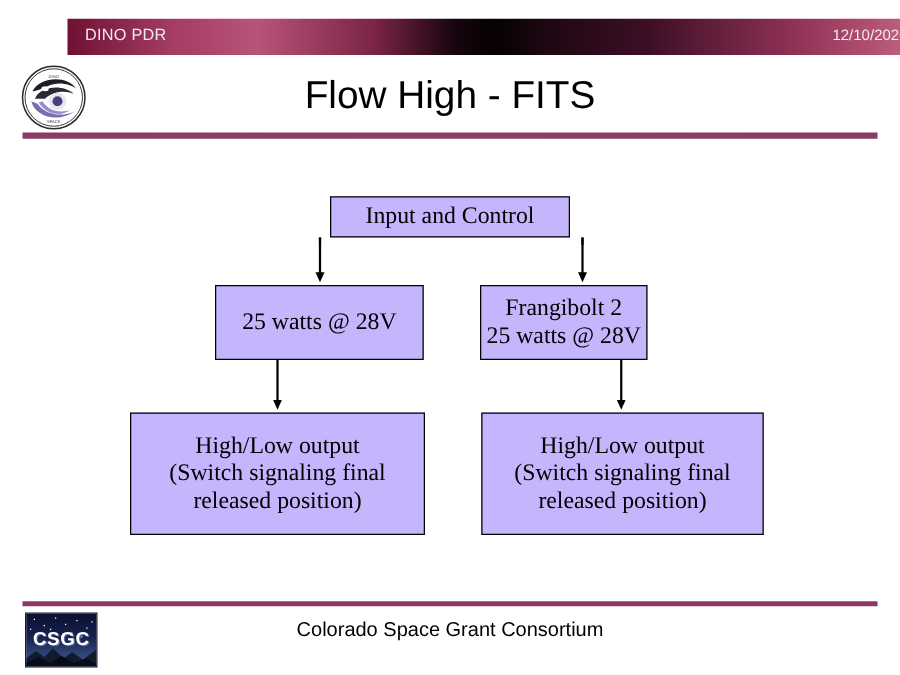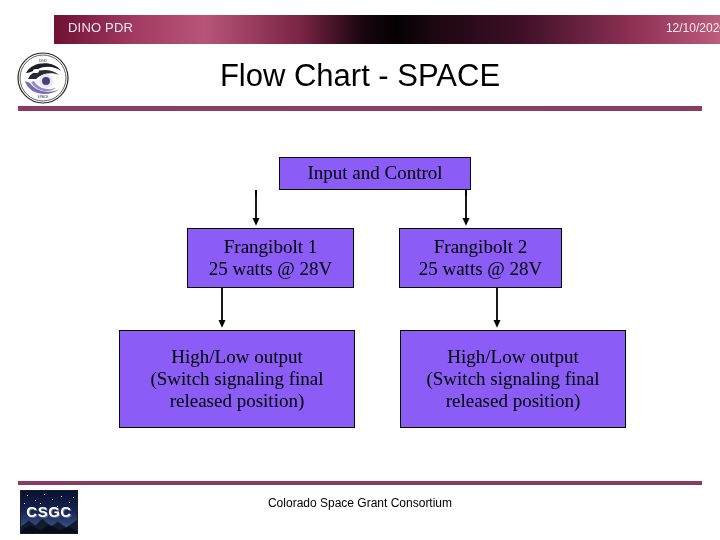--- a/index.html
+++ b/index.html
@@ -87,39 +87,38 @@
   .flow {
     position: absolute;
     left: 0;
     top: 0;
     width: 720px;
     height: 540px;
     pointer-events: none;
   }
   .node {
     position: absolute;
-    background: #8b5cf6;
+    background: #c4b5fd;
     border: 1px solid #000000;
     box-sizing: border-box;
     font-family: "Liberation Serif", serif;
     font-size: 19px;
     line-height: 1.17;
     color: #000000;
     text-align: right;
     display: flex;
     flex-direction: column;
     align-items: center;
     justify-content: center;
-    margin-left: 15px;
   }
   .node .ln { display: block; white-space: nowrap; }
 
   #node-input   { left: 264px; top: 157px; width: 192px; height: 33px; }
   #node-fb1     { left: 172px; top: 228px; width: 167px; height: 60px; }
-  #node-fb2     { left: 384px; top: 228px; width: 163px; height: 60px; }
+  #node-fb2     { left: 384px; top: 228px; width: 134px; height: 60px; }
   #node-out1    { left: 104px; top: 330px; width: 236px; height: 98px; }
   #node-out2    { left: 385px; top: 330px; width: 226px; height: 98px; }
 
   
   .footer-rule {
     position: absolute;
     left: 18px;
     top: 481px;
     width: 684px;
     height: 4px;
@@ -158,21 +157,21 @@
     color: #ffffff;
     letter-spacing: 0.5px;
     text-shadow: 1px 1px 0 #5a6a90;
   }
   .footer-text {
     position: absolute;
     left: 0;
     top: 496px;
     width: 720px;
     text-align: center;
-    font-size: 12px;
+    font-size: 16px;
     color: #000000;
   }
 </style>
 </head>
 <body>
 
 <div class="titlebar">
   <span class="titlebar-left">DINO PDR</span>
   <span class="titlebar-right">12/10/2020</span>
 </div>
@@ -186,21 +185,21 @@
     <path d="M9 30 C12 42, 30 48, 44 38 C34 43, 20 41, 14 32 Z" fill="#7b6bb5"></path>
     <path d="M15 31 C20 40, 32 43, 40 37 C31 40, 22 37, 18 30 Z" fill="#9a8ccb"></path>
     <circle cx="30" cy="30" r="7" fill="#e8e6f2"></circle>
     <circle cx="30" cy="30" r="4" fill="#4a3f7a"></circle>
     <ellipse cx="20" cy="20" rx="3" ry="2" fill="#ffffff"></ellipse>
     <text x="27" y="11" font-size="3.3" fill="#3a3a3a" text-anchor="middle" font-family="Liberation Sans, sans-serif">DINO</text>
     <text x="27" y="47" font-size="3.3" fill="#3a3a3a" text-anchor="middle" font-family="Liberation Sans, sans-serif">SPACE</text>
   </svg>
 </div>
 
-<div class="slide-title">Flow Chart - SPACE</div>
+<div class="slide-title">Flow High - FITS</div>
 
 <div class="title-rule"></div>
 
 <svg class="flow" viewBox="0 0 720 540" width="720" height="540">
   <defs>
     <marker id="arrowhead" markerWidth="8" markerHeight="8" refX="4.2" refY="3.6" orient="auto" markerUnits="userSpaceOnUse">
       <path d="M0,0 L8,3.6 L0,7.2 z" fill="#000000"></path>
     </marker>
   </defs>
 
@@ -211,21 +210,20 @@
 
   <line x1="256" y1="190" x2="256" y2="196" stroke="#000000" stroke-width="1.8"></line>
   <line x1="466" y1="190" x2="466" y2="196" stroke="#000000" stroke-width="1.8"></line>
 </svg>
 
 <div class="node" id="node-input">
   <span class="ln">Input and Control</span>
 </div>
 
 <div class="node" id="node-fb1">
-  <span class="ln">Frangibolt 1</span>
   <span class="ln">25 watts @ 28V</span>
 </div>
 
 <div class="node" id="node-fb2">
   <span class="ln">Frangibolt 2</span>
   <span class="ln">25 watts @ 28V</span>
 </div>
 
 <div class="node" id="node-out1">
   <span class="ln">High/Low output</span>

